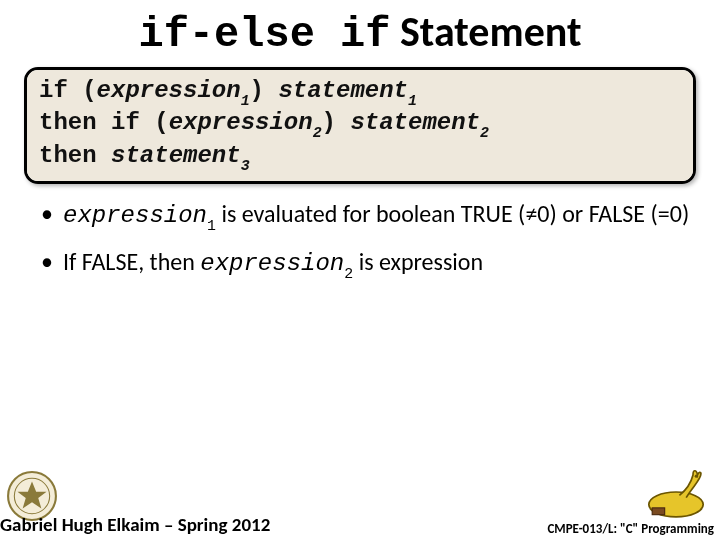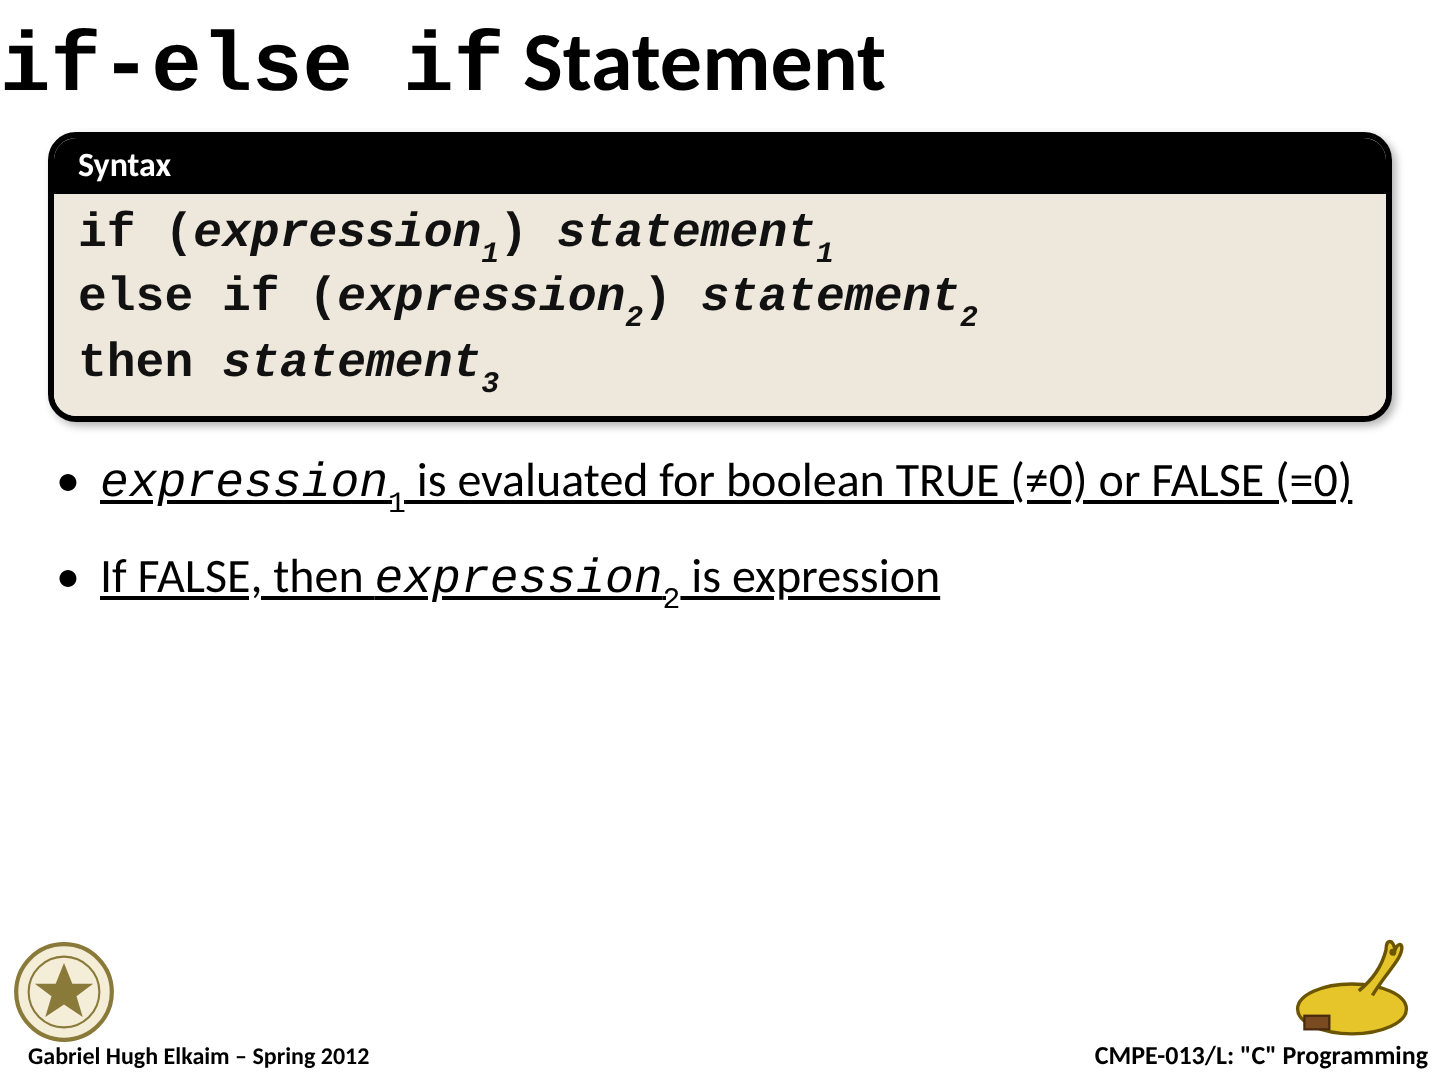--- a/index.html
+++ b/index.html
@@ -5,20 +5,21 @@
   * { margin: 0; padding: 0; box-sizing: border-box; }
   body {
     width: 720px;
     height: 540px;
     background: #fff;
     font-family: Calibri, Arial, sans-serif;
     position: relative;
     overflow: hidden;
   }
   .title {
+    text-align: center;
     font-size: 42px;
     font-weight: bold;
     padding: 6px 0 8px;
     color: #000;
   }
   .title .mono { font-family: "Courier New", monospace; }
   .syntax-box {
     margin: 0 24px 14px;
     border: 3px solid #000;
     border-radius: 14px;
@@ -39,45 +40,44 @@
     font-weight: bold;
     font-size: 24px;
     line-height: 1.25;
     color: #111;
   }
   .syntax-body .ital { font-style: italic; }
   .sub { font-size: 0.62em; vertical-align: sub; position: relative; top: 2px; font-style: italic; font-family: "Courier New", monospace; }
   .subn { font-style: normal; }
   ul.bullets {
     list-style: none;
-    padding: 0 28px 0 28px;
-    text-decoration: underline;
+    padding: 0 28px 0 41px;
   }
   ul.bullets li {
     font-size: 24px;
     line-height: 1.35;
     margin-bottom: 12px;
     position: relative;
     padding-left: 22px;
     color: #000;
   }
   ul.bullets li::before {
     content: "•";
     position: absolute;
     left: 0;
     top: 0;
     font-size: 24px;
   }
   ul.bullets li .m { font-family: "Courier New", monospace; }
   ul.bullets li .mi { font-family: "Courier New", monospace; font-style: italic; }
   .footer-left {
     position: absolute;
-    left: 14px;
+    left: 0;
     bottom: 4px;
-    font-size: 12px;
+    font-size: 19px;
     font-weight: bold;
     color: #000;
   }
   .footer-right {
     position: absolute;
     right: 6px;
     bottom: 4px;
     font-size: 13px;
     font-weight: bold;
     color: #000;
@@ -100,27 +100,26 @@
   .slug svg { width: 100%; height: 100%; }
 </style>
 </head>
 <body>
 
 <div class="title">
   <span class="mono">if-else if</span><span> Statement</span>
 </div>
 
 <div class="syntax-box">
-  <div class="syntax-header">Syntax</div>
   <div class="syntax-body">
     <div>
       <span>if (</span><span class="ital">expression</span><span class="sub">1</span><span>) </span><span class="ital">statement</span><span class="sub">1</span>
     </div>
     <div>
-      <span>else if (</span><span class="ital">expression</span><span class="sub">2</span><span>) </span><span class="ital">statement</span><span class="sub">2</span>
+      <span>then if (</span><span class="ital">expression</span><span class="sub">2</span><span>) </span><span class="ital">statement</span><span class="sub">2</span>
     </div>
     <div>
       <span>then </span><span class="ital">statement</span><span class="sub">3</span>
     </div>
   </div>
 </div>
 
 <ul class="bullets">
   <li>
     <span></span><span class="mi">expression</span><span class="sub subn">1</span><span> is evaluated for boolean TRUE (≠0) or FALSE (=0)</span>

